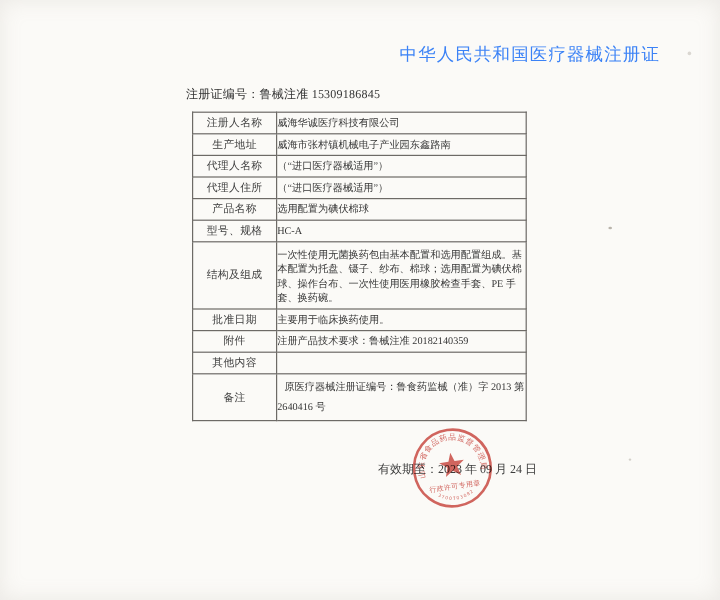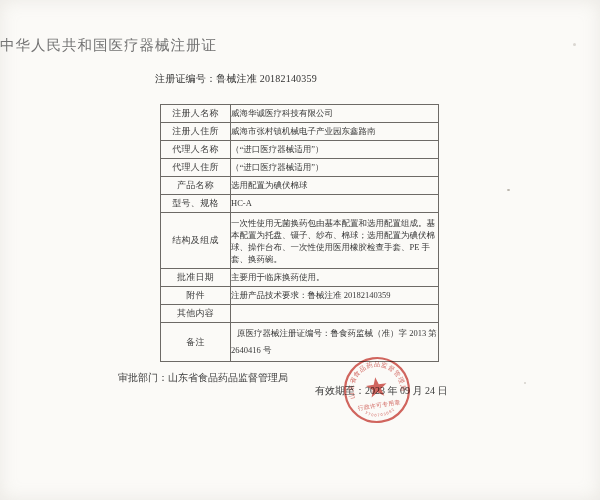--- a/index.html
+++ b/index.html
@@ -11,29 +11,29 @@
   .page{
     position:relative;width:600px;height:500px;
     background:#fbfaf7;color:#3a3a3a;
   }
   .page::after{ 
     content:"";position:absolute;inset:0;pointer-events:none;
     box-shadow:inset 0 0 18px rgba(160,155,145,.18);
   }
   .title{
     position:absolute;left:0;top:36px;width:550px;
-    text-align:left;font-size:14.5px;letter-spacing:1px;
-    color:#737373;font-weight:500;
+    text-align:right;font-size:14.5px;letter-spacing:1px;
+    color:#3b82f6;font-weight:500;
   }
   .cert-line{
     position:absolute;left:155px;top:72px;
     font-size:10px;color:#333;letter-spacing:.2px;
   }
   table.reg{
-    position:absolute;left:160px;top:104px;
+    position:absolute;left:160px;top:93px;
     border-collapse:collapse;table-layout:fixed;
     width:276px;
     font-size:8.5px;color:#383838;
   }
   table.reg td{
     border:1px solid #6d6a66;
     padding:0;
     overflow:hidden;
   }
   td.lbl{
@@ -75,30 +75,30 @@
   .speck.s2{left:573px;top:43px;width:3px;height:3px;opacity:.5;}
   .speck.s3{left:524px;top:382px;width:2px;height:2px;opacity:.6;}
 </style>
 </head>
 <body>
 
 <div class="page">
 
   <div class="title">中华人民共和国医疗器械注册证</div>
 
-  <div class="cert-line">注册证编号：鲁械注准 20182140359</div>
+  <div class="cert-line">注册证编号：鲁械注准 15309186845</div>
 
   <table class="reg">
     <tbody>
       <tr class="r">
         <td class="lbl">注册人名称</td>
         <td class="val">威海华诚医疗科技有限公司</td>
       </tr>
       <tr class="r">
-        <td class="lbl">注册人住所</td>
+        <td class="lbl">生产地址</td>
         <td class="val">威海市张村镇机械电子产业园东鑫路南</td>
       </tr>
       <tr class="r">
         <td class="lbl">代理人名称</td>
         <td class="val">（“进口医疗器械适用”）</td>
       </tr>
       <tr class="r">
         <td class="lbl">代理人住所</td>
         <td class="val">（“进口医疗器械适用”）</td>
       </tr>
@@ -126,21 +126,20 @@
         <td class="lbl">其他内容</td>
         <td class="val"></td>
       </tr>
       <tr class="remark">
         <td class="lbl">备注</td>
         <td class="val">原医疗器械注册证编号：鲁食药监械（准）字 2013 第 2640416 号</td>
       </tr>
     </tbody>
   </table>
 
-  <div class="footer-dept">审批部门：山东省食品药品监督管理局</div>
   <div class="footer-valid">有效期至：2023 年 09 月 24 日</div>
 
   <div class="stamp">
     <svg viewBox="0 0 100 100">
       <defs>
         <path id="arcTop" d="M 17.1,62 A 35,35 0 1 1 82.9,62" fill="none"></path>
         <path id="arcBottom" d="M 16.2,69.5 A 39,39 0 0 0 83.8,69.5" fill="none"></path>
       </defs>
       <circle cx="50" cy="50" r="47" fill="none" stroke="currentColor" stroke-width="3.2"></circle>
       <text font-size="9.4" fill="currentColor" font-family="'Liberation Serif',serif" letter-spacing="1">

